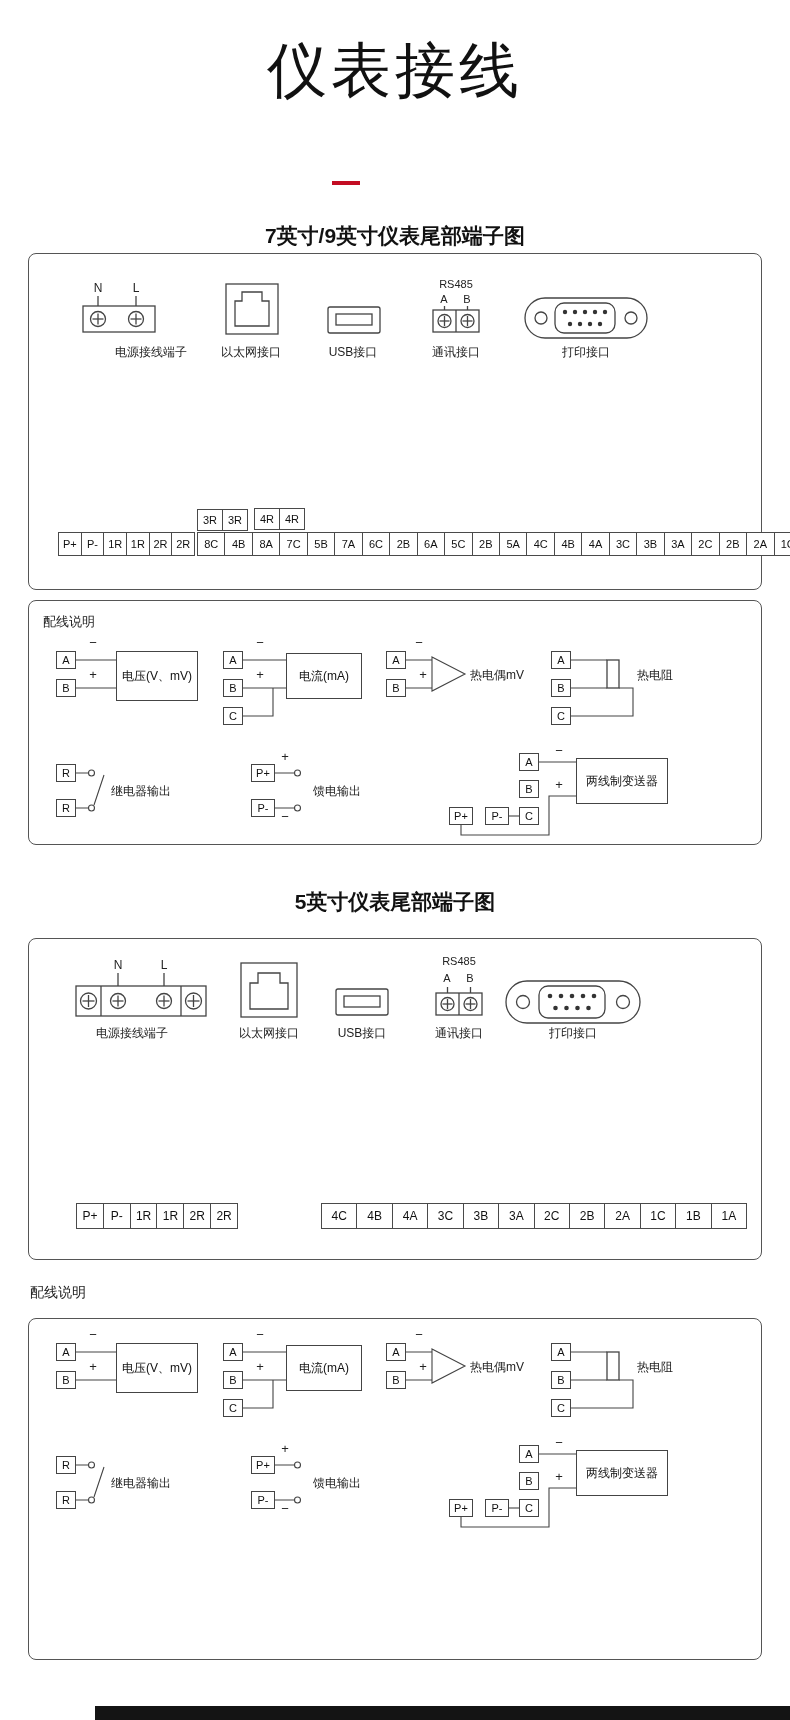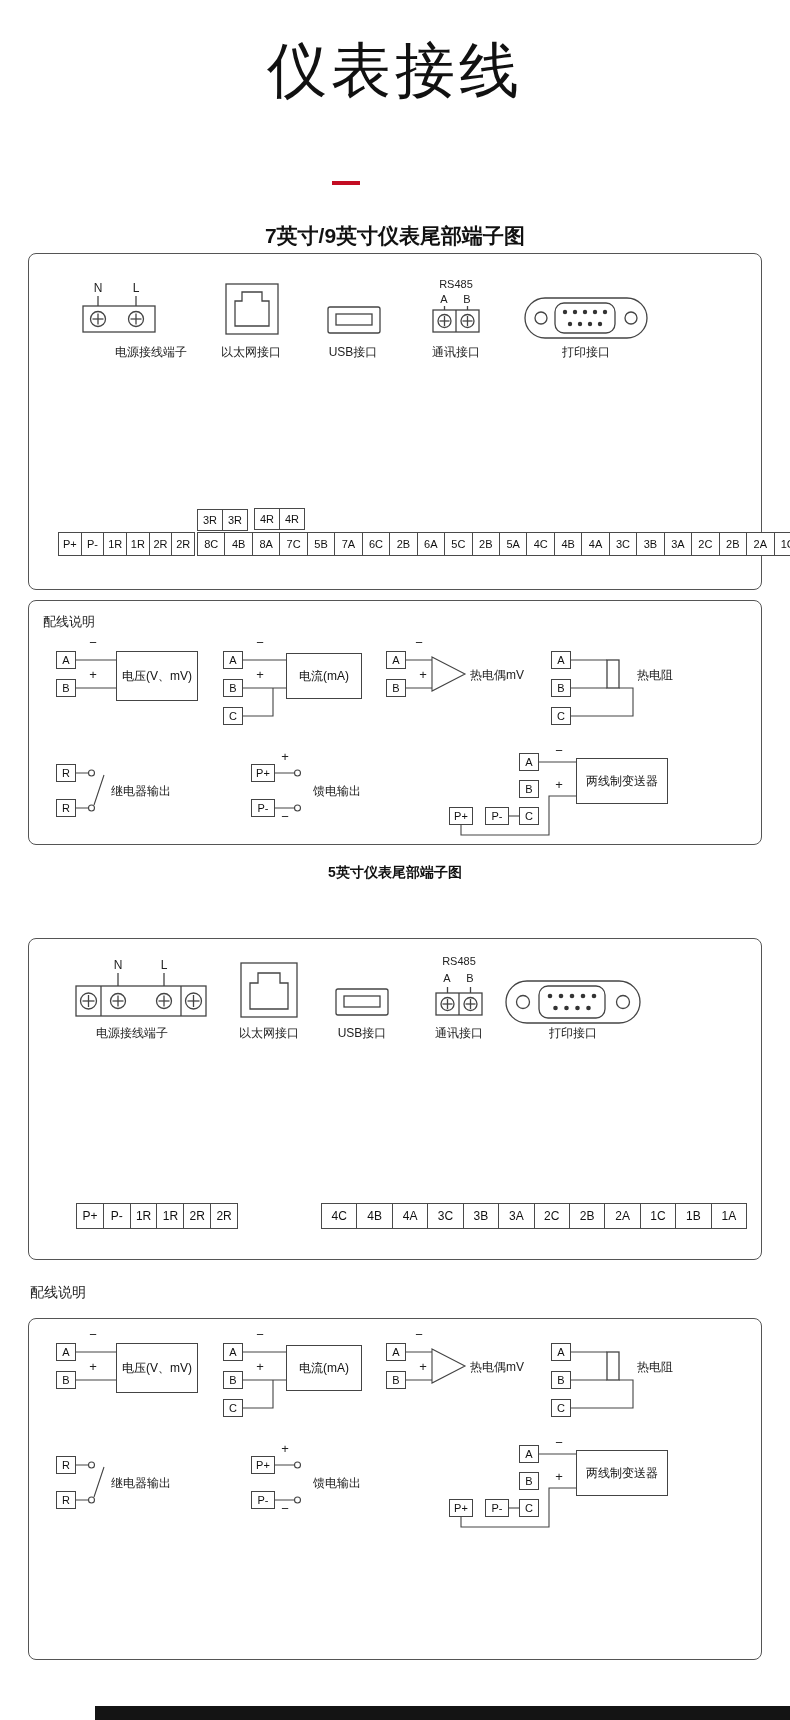--- a/index.html
+++ b/index.html
@@ -200,21 +200,21 @@
   <div class="tb" style="left:490px;top:129px">B</div>
   <div class="tb" style="left:490px;top:156px">C</div>
   <div class="tb wide" style="left:420px;top:156px">P+</div>
   <div class="tb wide" style="left:456px;top:156px">P-</div>
   <div class="sign" style="left:522px;top:94px">−</div>
   <div class="sign" style="left:522px;top:128px">+</div>
   <div class="lbox" style="left:547px;top:107px;width:92px;height:46px">两线制变送器</div>
 </div>
   </div>
 
-  <div class="sec-heading" style="top:864px;font-size:14px">5英寸仪表尾部端子图</div>
+  <div class="sec-heading" style="top:888px;font-size:21px">5英寸仪表尾部端子图</div>
 
   <div class="panel" style="top:938px;height:322px">
     <svg class="wsvg" width="734" height="112" viewBox="0 0 734 112">
       <g>
         <line class="icon" x1="89" y1="34" x2="89" y2="47"></line>
         <line class="icon" x1="135" y1="34" x2="135" y2="47"></line>
         <rect class="icon" x="47" y="47" width="130" height="30"></rect>
         <line class="icon" x1="72" y1="47" x2="72" y2="77"></line>
         <line class="icon" x1="152" y1="47" x2="152" y2="77"></line>
         <circle class="icon" cx="59.5" cy="62" r="8"></circle>

